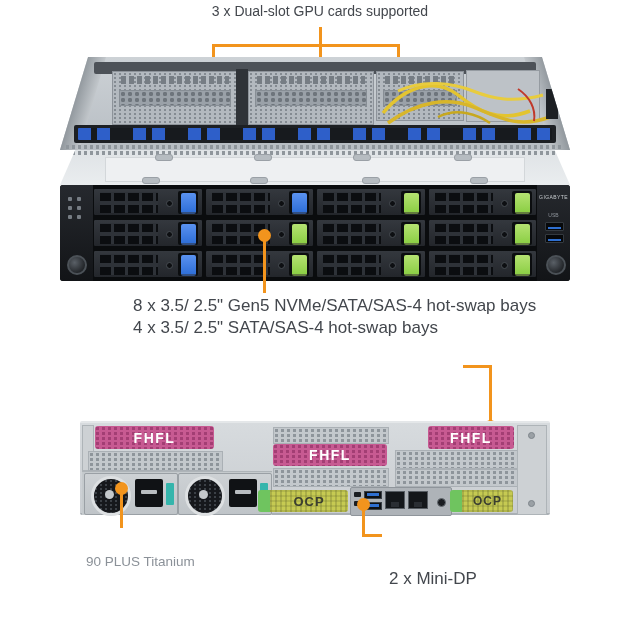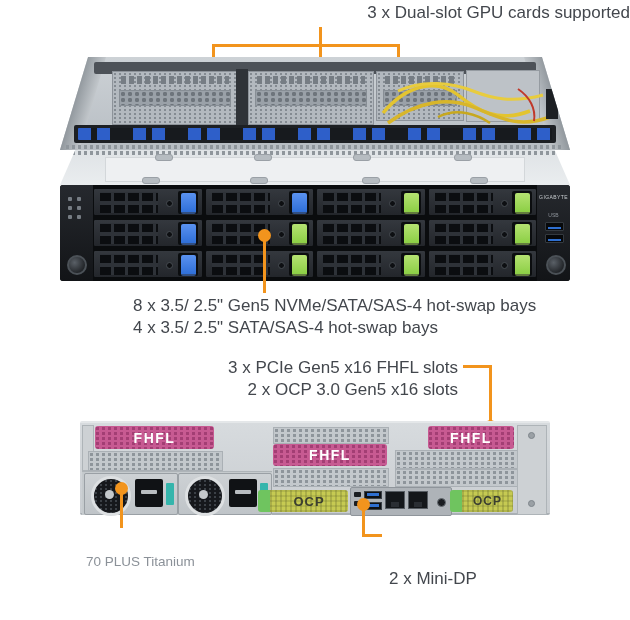--- a/index.html
+++ b/index.html
@@ -3,21 +3,21 @@
 <meta charset="utf-8">
 <style>
   html,body{margin:0;padding:0;background:#fff;}
   .canvas{
     position:relative;width:630px;height:620px;background:#fff;overflow:hidden;
     font-family:"Liberation Sans",sans-serif;color:var(--text-dark,#43474D);
   }
   
   .note{position:absolute;font-size:17px;line-height:22px;color:var(--text-dark,#43474D);white-space:pre;}
   .note.sub{font-size:13.5px;color:var(--text-muted,#8B9198);}
-  .title-note{position:absolute;left:10px;top:3px;width:620px;text-align:right;font-size:17px;color:var(--text-dark,#43474D);}
+  .title-note{position:absolute;left:10px;top:3px;width:620px;text-align:center;font-size:14px;color:var(--text-dark,#43474D);}
   
   .dot{position:absolute;width:13px;height:13px;border-radius:50%;background:var(--accent-orange,#F2941D);}
   .vline{position:absolute;width:3px;background:var(--accent-orange,#F2941D);}
   .hline{position:absolute;height:3px;background:var(--accent-orange,#F2941D);}
   
   .gpudeck{position:absolute;left:60px;top:57px;width:510px;height:93px;
     background:linear-gradient(180deg,#cdd2d6,#b7bdc3);
     clip-path:polygon(5.5% 0,94.5% 0,100% 100%,0 100%);}
   .wall-l,.wall-r{position:absolute;top:0;width:24px;height:100%;}
   .wall-l{left:22px;background:linear-gradient(90deg,#858c92,#c2c7cb);transform:skewX(-16deg);transform-origin:top left;}
@@ -259,21 +259,21 @@
       <div class="ear-usb" style="top:37px;"></div>
       <div class="ear-usb" style="top:49px;"></div>
       <div class="thumbscrew" style="left:9px;bottom:6px;"></div>
     </div>
   </div>
 
   <div class="dot" style="left:258px;top:229px;"></div>
   <div class="vline" style="left:263px;top:240px;height:53px;"></div>
   <div class="note" style="left:133px;top:295px;"><span>8 x 3.5/ 2.5" Gen5 NVMe/SATA/SAS-4 hot-swap bays</span><br><span>4 x 3.5/ 2.5" SATA/SAS-4 hot-swap bays</span></div>
 
-  <div class="note" style="left:150px;top:357px;width:308px;text-align:right;"><span>3 x PCIe Gen5 x16 FHFL slots</span><br><span>2 x OCP 3.0 Gen5 x16 slots</span></div>
+  <div class="note" style="left:150px;top:357px;width:308px;text-align:right;"><br></div>
   <div class="hline" style="left:463px;top:365px;width:29px;"></div>
   <div class="vline" style="left:489px;top:365px;height:59px;"></div>
   <div class="dot" style="left:484px;top:420px;"></div>
 
   <div class="rear">
     <div class="bracket" style="left:2px;top:2px;width:10px;height:44px;"></div>
     <div class="fhfl" style="left:15px;top:3px;width:119px;">FHFL</div>
     <div class="hc" style="left:8px;top:28px;width:133px;height:18px;"></div>
     <div class="hc" style="left:193px;top:4px;width:114px;height:15px;"></div>
     <div class="fhfl" style="left:193px;top:21px;width:114px;height:22px;">FHFL</div>
@@ -311,21 +311,21 @@
       <div class="io-led"></div>
     </div>
     <div class="ocp" style="left:370px;top:67px;width:63px;">
       <div class="ocp-latch"></div>
       <div class="ocp-body" style="font-size:12px;">OCP</div>
     </div>
   </div>
 
   <div class="dot" style="left:115px;top:482px;"></div>
   <div class="vline" style="left:120px;top:494px;height:34px;"></div>
-  <div class="note sub" style="left:86px;top:551px;">70 PLUS Titanium</div>
+  <div class="note sub" style="left:86px;top:551px;">90 PLUS Titanium</div>
 
   <div class="dot" style="left:357px;top:498px;"></div>
   <div class="vline" style="left:362px;top:510px;height:27px;"></div>
   <div class="hline" style="left:362px;top:534px;width:20px;"></div>
   <div class="note" style="left:389px;top:524px;">
     <div>2 x Mini-DP</div>
     
     
     
   </div>

